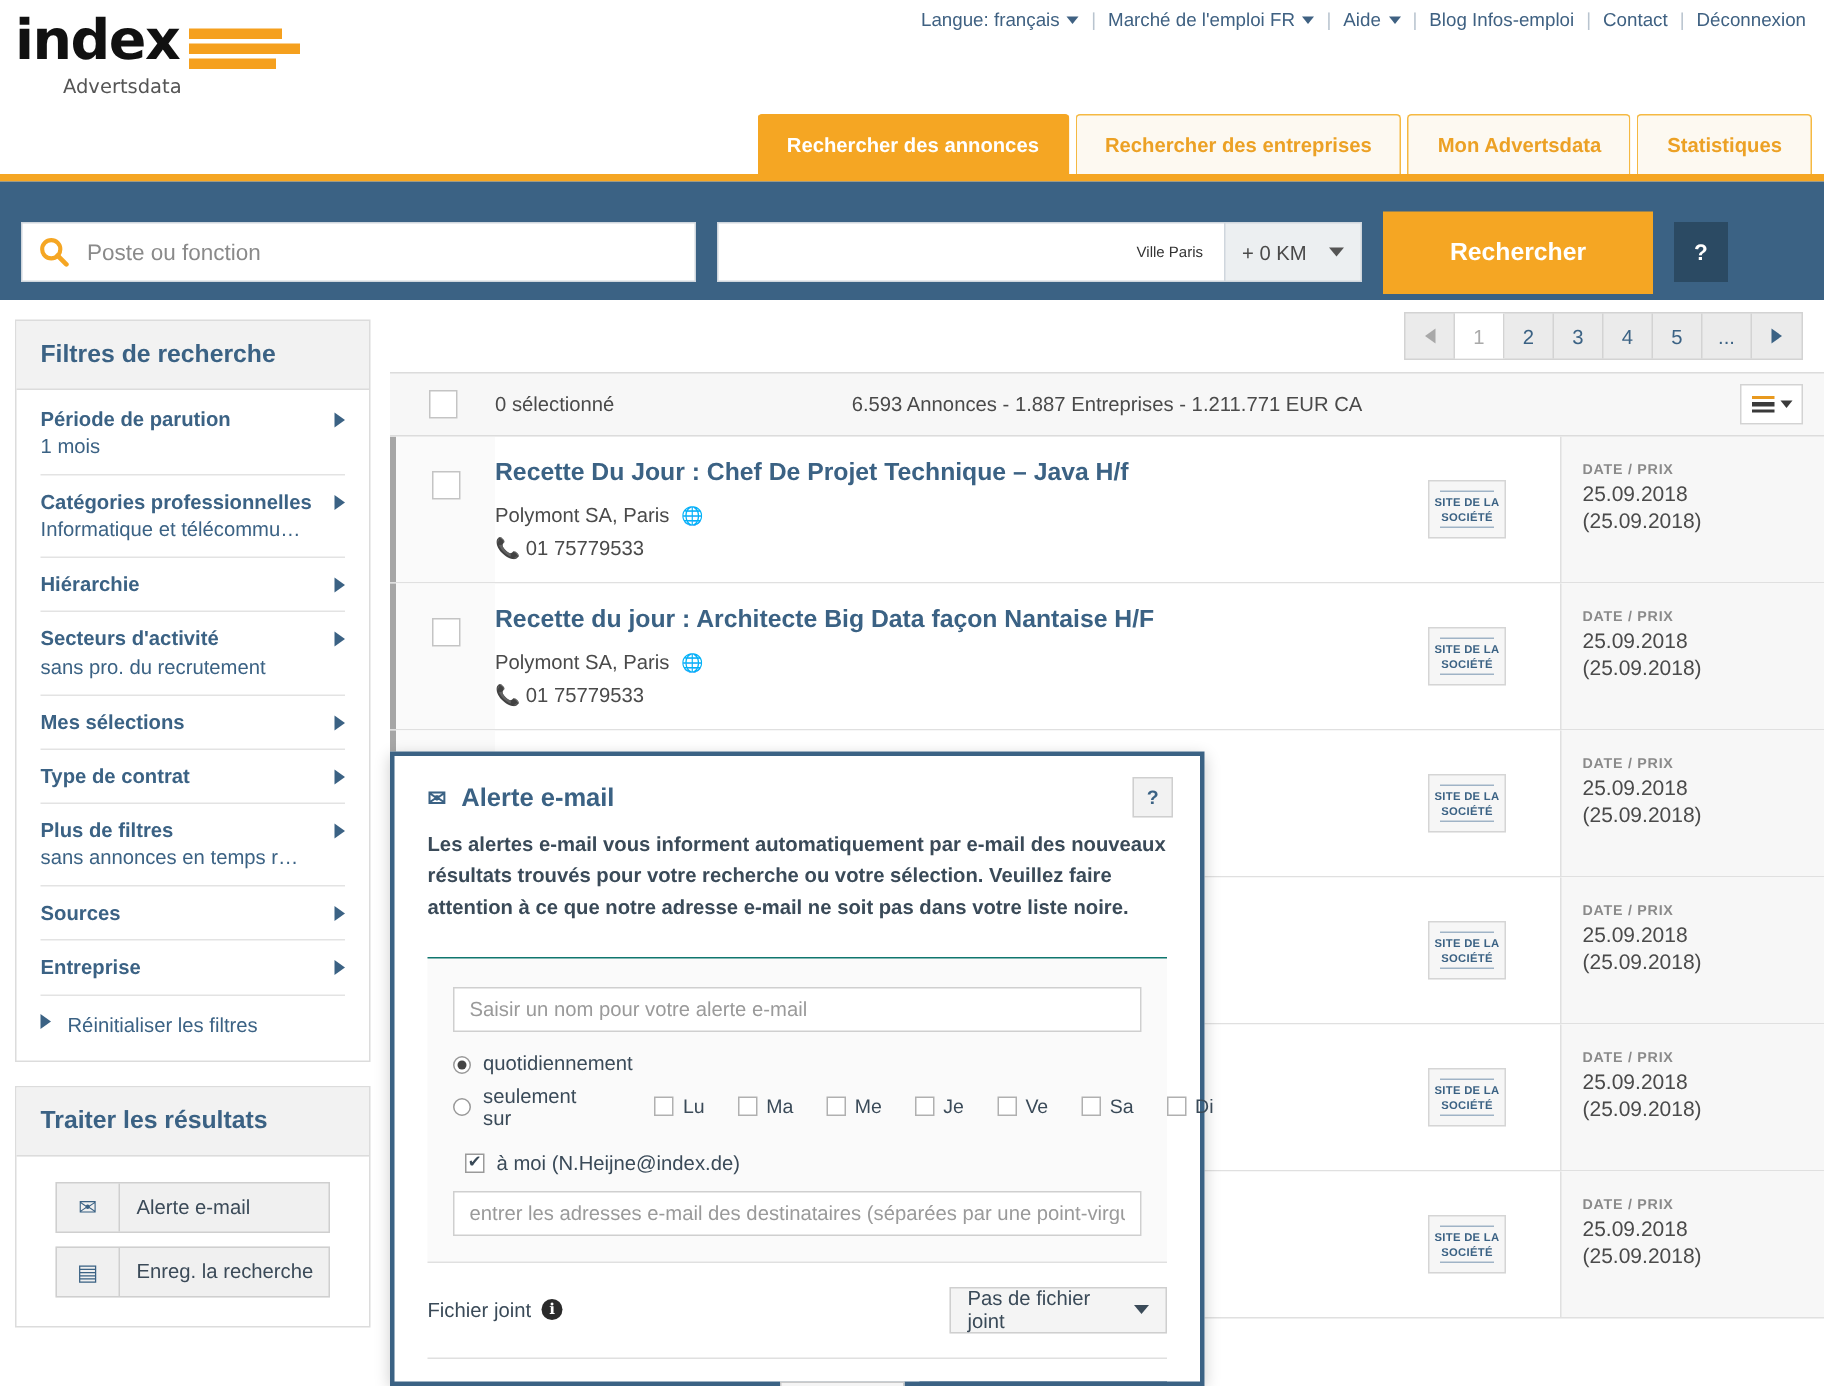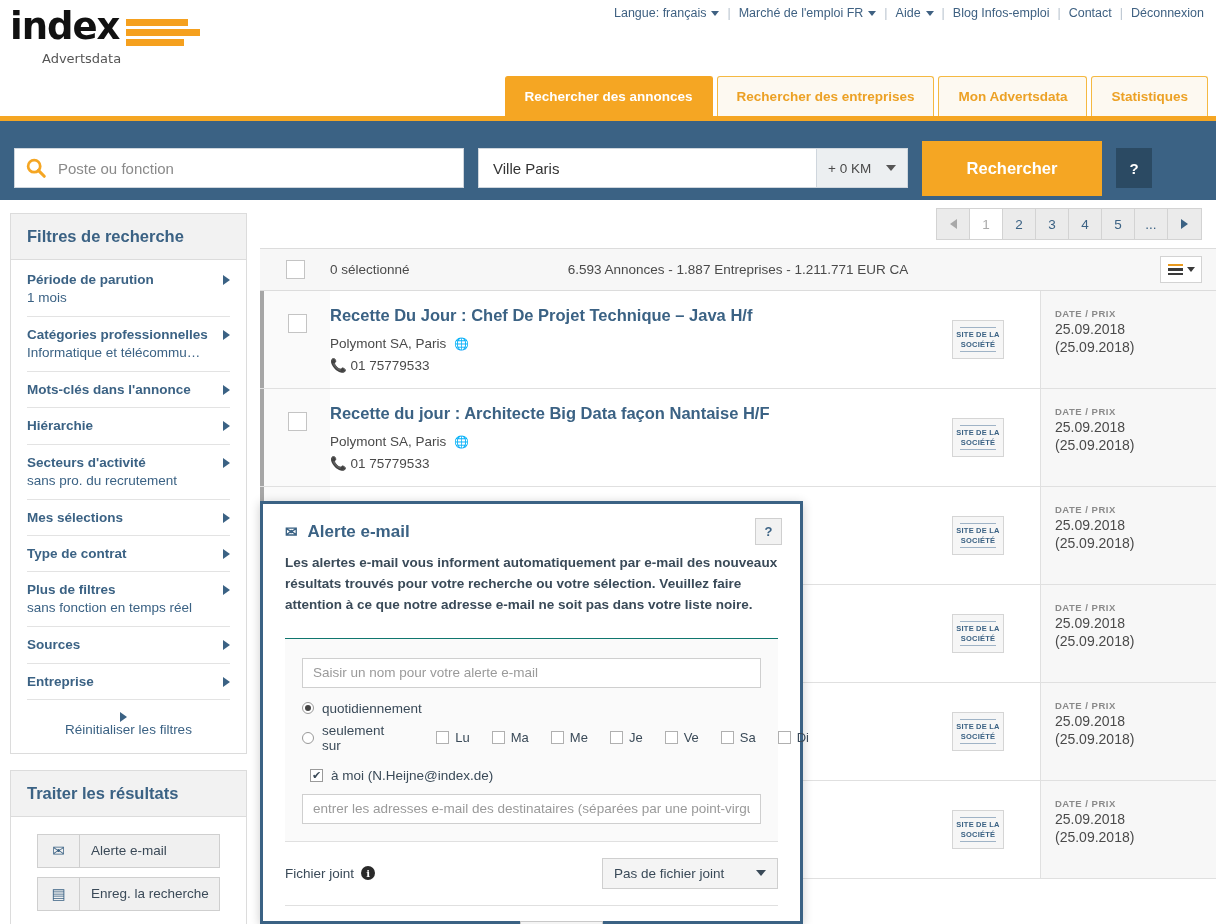--- a/index.html
+++ b/index.html
@@ -77,22 +77,23 @@
   }
   .jobbox input::placeholder { color:#8a8a8a; }
   .mag { width:22px; height:22px; margin-right:9px; flex:0 0 auto; }
 
   .citygroup { flex:0 0 430px; height:40px; display:flex; }
   .citybox {
     flex:1; background:#fff; border:1px solid #cfd6dd; border-right:none;
     display:flex; align-items:center; padding:0 12px;
   }
   .citybox input {
-    border:none; outline:none; width:100%; font-size:15px; color:#333;
+    border:none; outline:none; width:100%; font-size:10px; color:#333;
     font-family:"Liberation Sans", sans-serif;
+    text-align:right;
   }
   .kmbox {
     flex:0 0 92px; background:#eceff1; border:1px solid #cfd6dd;
     display:flex; align-items:center; justify-content:space-between;
     padding:0 11px; font-size:13.5px; color:#4a4a4a; cursor:pointer;
   }
   .kmbox .caret-dn { border-top-color:#555; border-left-width:5px; border-right-width:5px; border-top-width:6px; }
 
   .btn-search {
     flex:0 0 180px; height:55px; background:#f5a623; color:#fff;
@@ -122,21 +123,21 @@
   .filt:last-child { border-bottom:none; }
   .filt-txt { flex:1; padding-right:6px; }
   .filt-title { font-size:13.5px; font-weight:bold; color:#3b6284; line-height:1.35; }
   .filt-sub { font-size:13.5px; color:#3b6284; line-height:1.4;
     overflow:hidden; white-space:nowrap; text-overflow:ellipsis; max-width:175px; }
   .arrow-r {
     width:0; height:0; margin-top:4px; flex:0 0 auto;
     border-top:5px solid transparent; border-bottom:5px solid transparent;
     border-left:7px solid #3b6284;
   }
-  .reset { display:flex; align-items:center; padding:12px 0 6px 0; cursor:pointer;flex-direction:column; }
+  .reset { display:flex; padding:12px 0 6px 0; cursor:pointer; }
   .reset .arrow-r { margin-top:0; margin-right:11px; }
   .reset span { font-size:13.5px; color:#3b6284; }
 
   .resbtn {
     display:flex; align-items:stretch; border:1px solid #cfcfcf;
     background:#f0f0f0; margin:0 auto 9px auto; width:183px; height:34px;
     cursor:pointer;
   }
   .resbtn .ic {
     width:42px; display:flex; align-items:center; justify-content:center;
@@ -222,21 +223,21 @@
     padding:11px 22px 0 22px; font-size:13.5px; font-weight:bold;
     color:#3a4a58; line-height:1.55;
   }
   .m-form { margin:22px 22px 0 22px; border-top:1px solid #0f766e; background:#fafafa; padding:19px 17px 17px 17px; }
   .m-input {
     width:100%; height:30px; border:1px solid #cfcfcf; background:#fff;
     padding:0 10px; font-size:13.5px; color:#333; outline:none;
     font-family:"Liberation Sans", sans-serif;
   }
   .m-input::placeholder { color:#9a9a9a; }
-  .freqrow { display:flex; align-items:center; margin-top:13px; }
+  .freqrow { display:flex; align-items:flex-end; margin-top:13px; }
   .radio { width:12px; height:12px; border-radius:50%; border:1px solid #999; background:#fff;
     display:inline-flex; align-items:center; justify-content:center; flex:0 0 auto; cursor:pointer; }
   .radio.on::after { content:""; width:6px; height:6px; border-radius:50%; background:#444; }
   .rlabel { font-size:13.5px; color:#3a4a58; margin-left:8px; }
   .freq2 { display:flex; align-items:center; margin-top:7px; }
   .daylist { display:flex; margin-left:46px; gap:0; }
   .day { display:flex; align-items:center; margin-right:16px; }
   .chk { width:13px; height:13px; border:1px solid #b0b0b0; background:#fff; cursor:pointer;
     display:inline-flex; align-items:center; justify-content:center; flex:0 0 auto; }
   .chk.on { color:#3a4a58; font-size:11px; line-height:1; border-color:#9a9a9a; }
@@ -246,23 +247,23 @@
   .recip { margin-top:11px; }
   .attachrow { border-top:1px solid #e0e0e0; margin:0 22px; padding:16px 0 0 0;
     display:flex; align-items:center; justify-content:space-between; }
   .attach-lb { font-size:13.5px; color:#3a4a58; display:flex; align-items:center; }
   .info-i {
     width:14px; height:14px; border-radius:50%; background:#2a2a2a; color:#fff;
     font-size:10px; font-weight:bold; display:inline-flex; align-items:center;
     justify-content:center; margin-left:7px; font-family:"DejaVu Serif", serif;
   }
   .m-select {
-    width:176px; height:31px; border:1px solid #cfcfcf; background:#f4f4f4;
+    width:145px; height:31px; border:1px solid #cfcfcf; background:#f4f4f4;
     display:flex; align-items:center; justify-content:space-between;
-    padding:0 11px; font-size:13.5px; color:#3a4a58; cursor:pointer;text-align:right;
+    padding:0 11px; font-size:13.5px; color:#3a4a58; cursor:pointer;
   }
   .m-foot { border-top:1px solid #e0e0e0; margin:16px 22px 0 22px; padding-top:15px;
     display:flex; justify-content:flex-end; gap:10px; }
   .btn-cancel { width:83px; height:30px; border:1px solid #c9c9c9; background:#f4f4f4;
     font-size:13.5px; color:#3a4a58; cursor:pointer; font-family:"Liberation Sans", sans-serif; }
   .btn-ok { width:165px; height:30px; border:none; background:#3b6284; color:#fff;
     font-size:14px; cursor:pointer; font-family:"Liberation Sans", sans-serif; }
 </style>
 </head>
 <body>
@@ -341,26 +342,20 @@
         </div>
 
         <div class="filt">
           <div class="filt-txt">
             <div class="filt-title">Catégories professionnelles</div>
             <div class="filt-sub">Informatique et télécommunic...</div>
           </div>
           <i class="arrow-r"></i>
         </div>
 
-        <div class="filt">
-          <div class="filt-txt">
-            <div class="filt-title">Mots-clés dans l'annonce</div>
-          </div>
-          <i class="arrow-r"></i>
-        </div>
 
         <div class="filt">
           <div class="filt-txt">
             <div class="filt-title">Hiérarchie</div>
           </div>
           <i class="arrow-r"></i>
         </div>
 
         <div class="filt">
           <div class="filt-txt">
@@ -380,21 +375,21 @@
         <div class="filt">
           <div class="filt-txt">
             <div class="filt-title">Type de contrat</div>
           </div>
           <i class="arrow-r"></i>
         </div>
 
         <div class="filt">
           <div class="filt-txt">
             <div class="filt-title">Plus de filtres</div>
-            <div class="filt-sub">sans fonction en temps réel</div>
+            <div class="filt-sub">sans annonces en temps réel</div>
           </div>
           <i class="arrow-r"></i>
         </div>
 
         <div class="filt">
           <div class="filt-txt">
             <div class="filt-title">Sources</div>
           </div>
           <i class="arrow-r"></i>
         </div>

